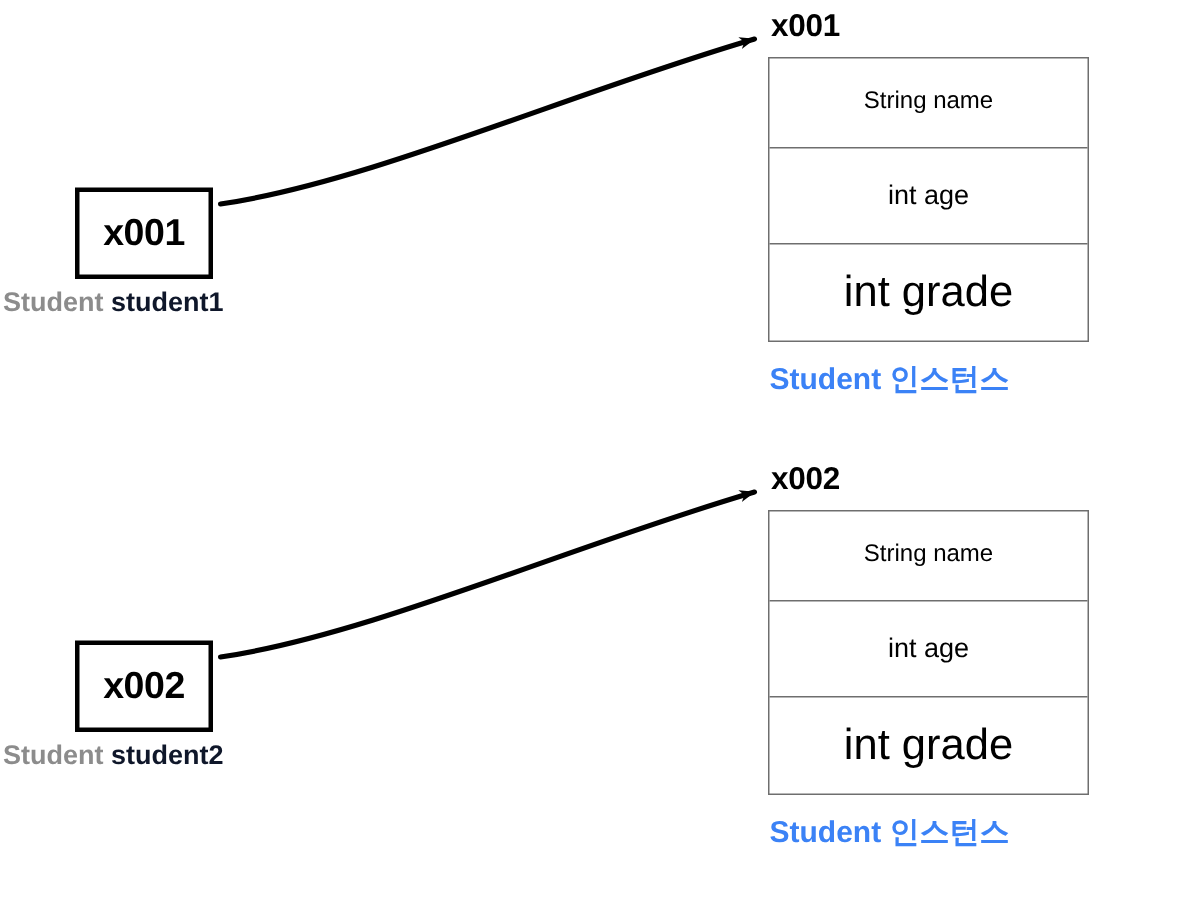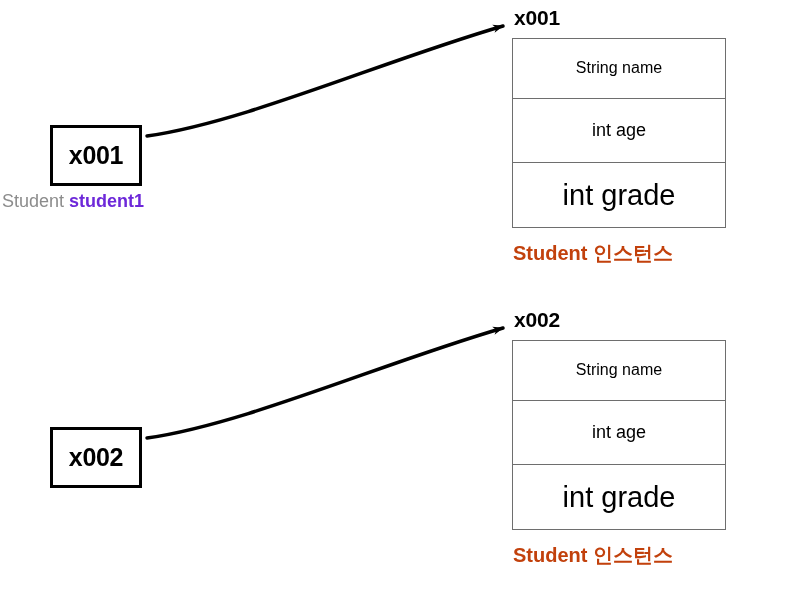--- a/index.html
+++ b/index.html
@@ -35,22 +35,22 @@
   }
 
   
   .var-caption {
     position: absolute;
     font-size: 18px;
     color: #8c8c8c;
     white-space: nowrap;
     line-height: 1;
   }
-  .var-caption .var-type { font-weight: normal; }
-  .var-caption .var-name { font-weight: bold; color: #6d28d9; }
+  .var-caption .var-type { font-weight: bold; }
+  .var-caption .var-name { font-weight: bold; color: #0f172a; }
 
   
   .addr-label {
     position: absolute;
     font-size: 21px;
     font-weight: bold;
     color: #000000;
     white-space: nowrap;
     line-height: 1;
     letter-spacing: -0.2px;
@@ -78,21 +78,21 @@
   }
   .inst-row.r-name { height: 59px; font-size: 16px; }
   .inst-row.r-age  { height: 65px; font-size: 18px; }
   .inst-row.r-grade{ height: 65px; font-size: 29px; }
 
   
   .inst-caption {
     position: absolute;
     font-size: 20px;
     font-weight: bold;
-    color: #c2410c;
+    color: #3b82f6;
     white-space: nowrap;
     line-height: 1;
   }
 
   
   #arrows {
     position: absolute;
     left: 0; top: 0;
     width: 787px;
     height: 602px;
@@ -132,20 +132,24 @@
     <div class="inst-row r-age">int age</div>
     <div class="inst-row r-grade">int grade</div>
   </div>
 
   <div class="inst-caption" style="left:513px; top:243px;">Student 인스턴스</div>
 
   <div class="ref-box" style="left:50px; top:427px; width:92px; height:61px;">
     <span class="ref-box-label">x002</span>
   </div>
 
+  <div class="var-caption" style="left:2px; top:494px;">
+    <span class="var-type">Student</span>
+    <span class="var-name">student2</span>
+  </div>
 
   <div class="addr-label" style="left:514px; top:309px;">x002</div>
 
   <div class="inst-table" style="left:512px; top:340px; width:214px; height:190px;">
     <div class="inst-row r-name">String name</div>
     <div class="inst-row r-age">int age</div>
     <div class="inst-row r-grade">int grade</div>
   </div>
 
   <div class="inst-caption" style="left:513px; top:545px;">Student 인스턴스</div>

